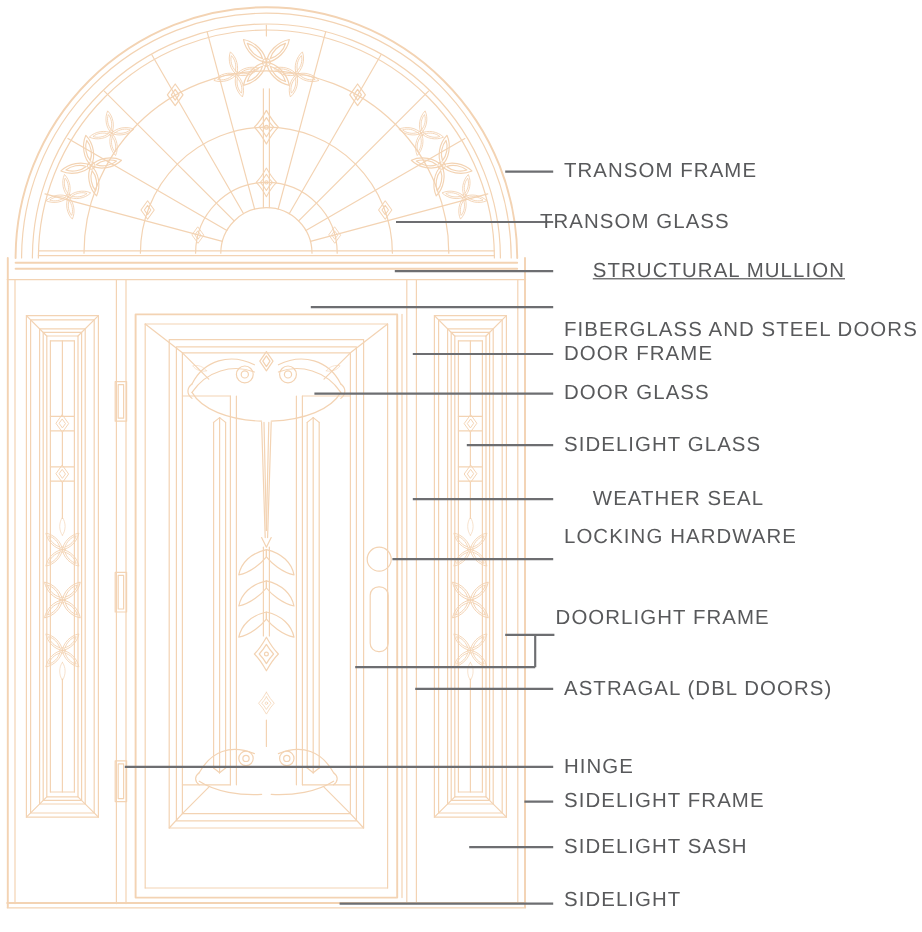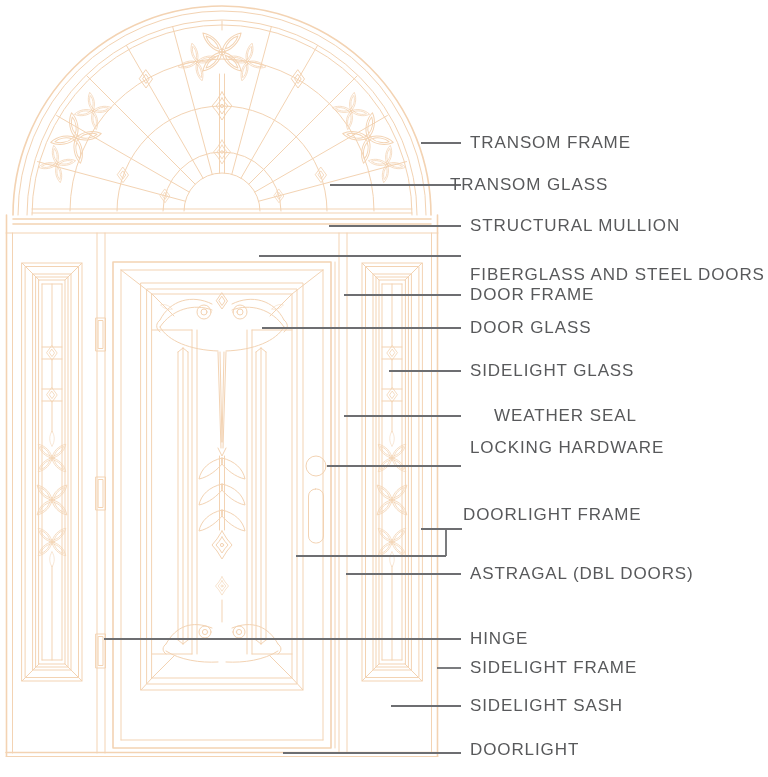--- a/index.html
+++ b/index.html
@@ -283,28 +283,28 @@
         <line x1="104" y1="639" x2="461" y2="639"></line>
         <line x1="437" y1="668" x2="461" y2="668"></line>
         <line x1="391" y1="706" x2="461" y2="706"></line>
         <line x1="283" y1="753" x2="461" y2="753"></line>
       </g>
 </svg>
 
 <div id="labels">
       <div class="label" style="left: 470px; top: 143px;">TRANSOM FRAME</div>
       <div class="label" style="left: 450px; top: 185px;">TRANSOM GLASS</div>
-      <div class="label" style="left: 470px; top: 226px;">STRUCTURAL MULLION</div>
+      <div class="label" style="left: 494px; top: 226px; text-decoration: underline;">STRUCTURAL MULLION</div>
       <div class="label" style="left: 470px; top: 256px; margin-top: 19px;">FIBERGLASS AND STEEL DOORS</div>
       <div class="label" style="left: 470px; top: 295px; text-align: center;">DOOR FRAME</div>
       <div class="label" style="left: 470px; top: 328px;">DOOR GLASS</div>
       <div class="label" style="left: 470px; top: 371px;">SIDELIGHT GLASS</div>
       <div class="label" style="left: 470px; top: 416px; margin-left: 24px;">WEATHER SEAL</div>
       <div class="label" style="left: 470px; top: 448px;">LOCKING HARDWARE</div>
       <div class="label" style="left: 463px; top: 515px;">DOORLIGHT FRAME</div>
       <div class="label" style="left: 470px; top: 574px;">ASTRAGAL (DBL DOORS)</div>
       <div class="label" style="left: 470px; top: 639px;">HINGE</div>
       <div class="label" style="left: 470px; top: 668px; text-align: right;">SIDELIGHT FRAME</div>
       <div class="label" style="left: 470px; top: 706px;">SIDELIGHT SASH</div>
-      <div class="label" style="left: 470px; top: 750px;">DOORLIGHT</div>
+      <div class="label" style="left: 470px; top: 750px;">SIDELIGHT</div>
     </div>
 
 </div>
 
 </body></html>

